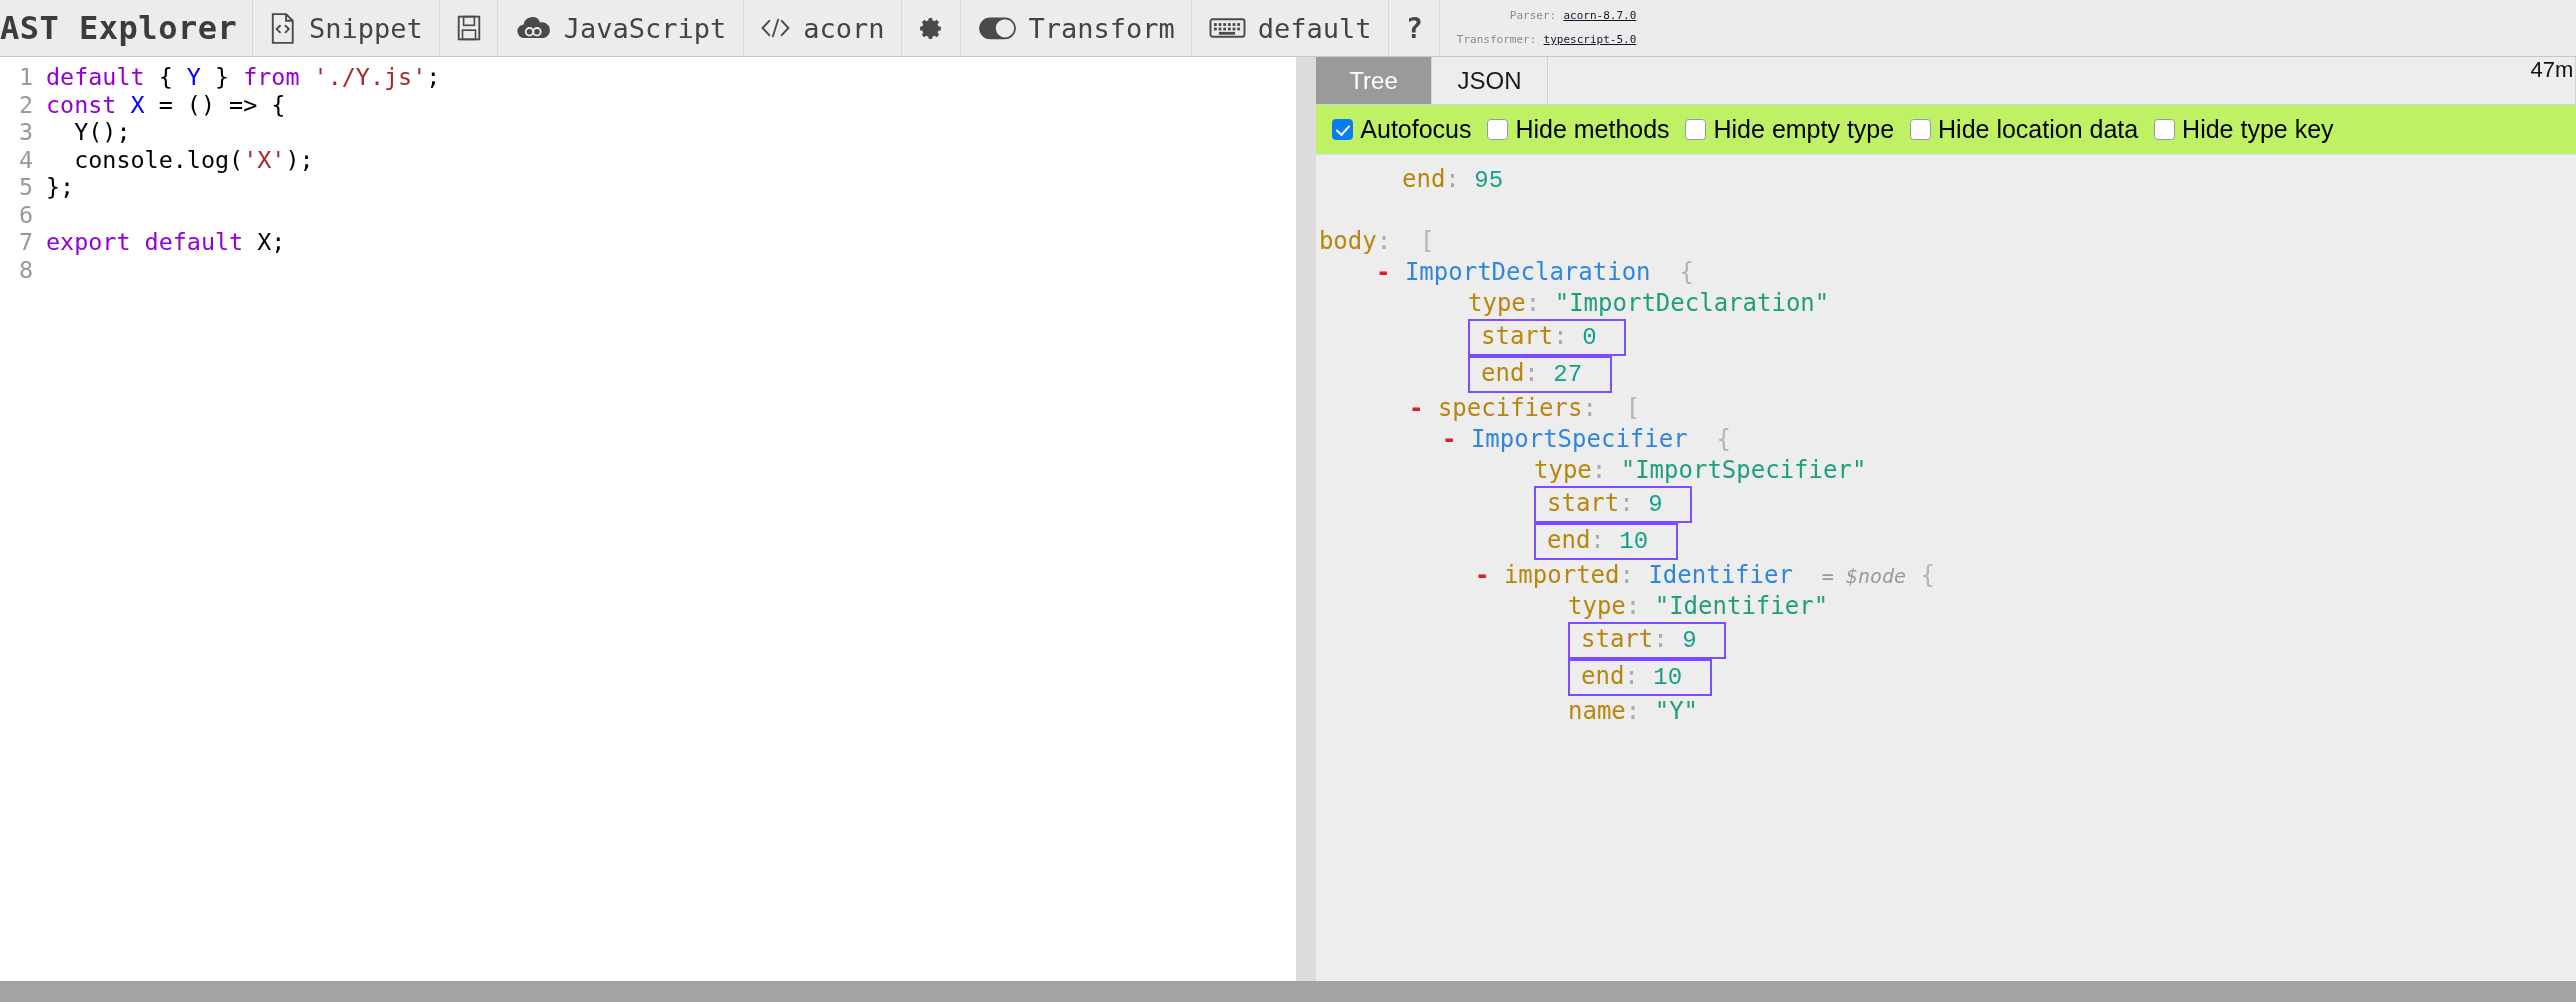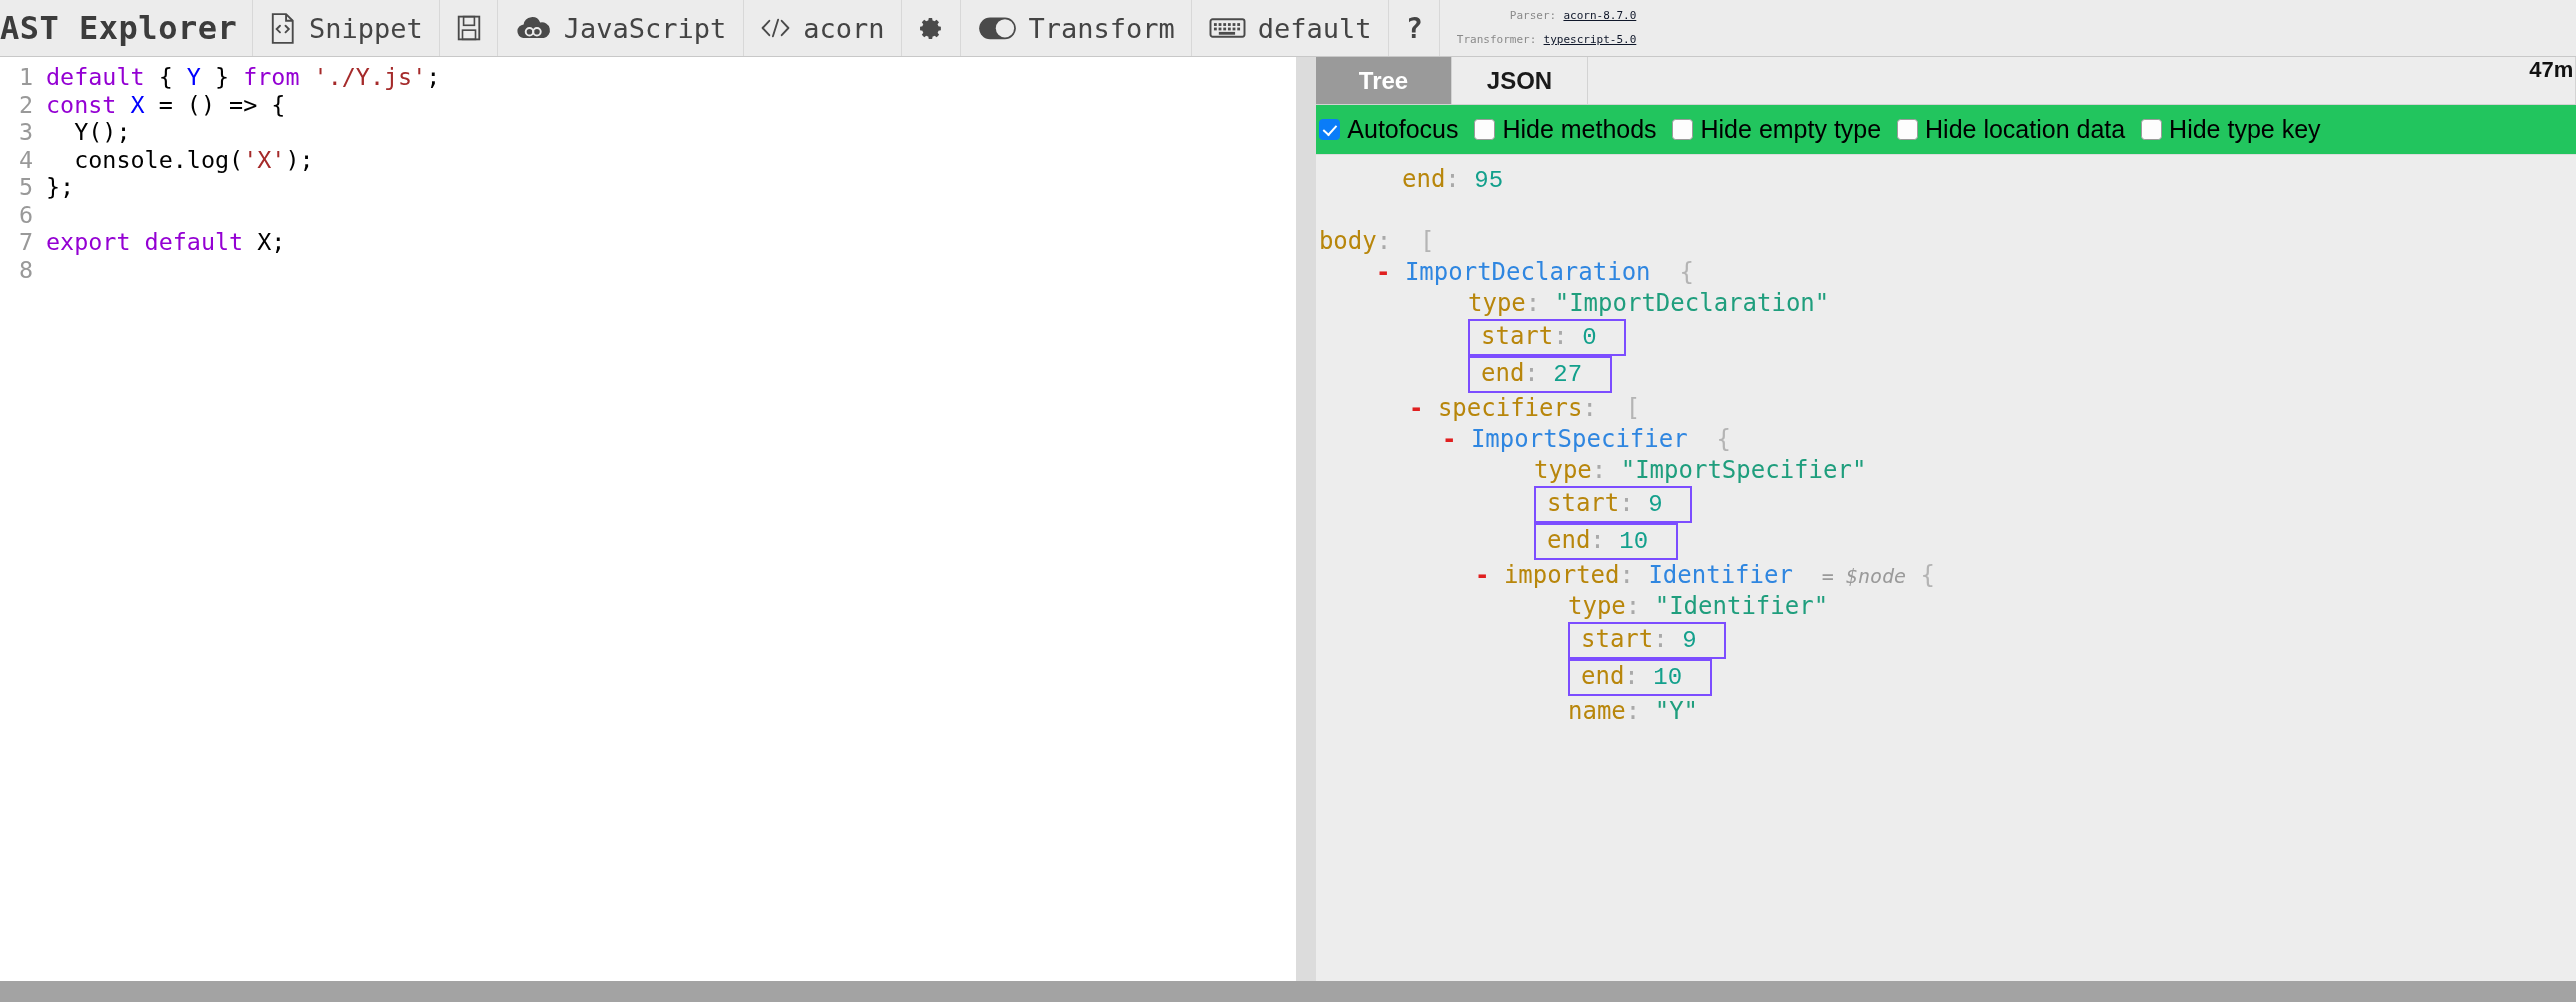--- a/index.html
+++ b/index.html
@@ -95,41 +95,40 @@
     overflow: hidden;
   }
   .tabbar {
     display: flex; align-items: stretch;
     height: 48px;
     border-bottom: 0.9px solid #d3d3d3;
     background: #ededed;
   }
   .tab {
     display: flex; align-items: center; justify-content: center;
-    width: 136px; height: 100%;
+    width: 116px; height: 100%;
     font-family: "Liberation Sans", sans-serif;
     font-size: 24px;
     color: #1a1a1a;
     border-right: 0.9px solid #d3d3d3;
-    font-weight: bold;
   }
   .tab.active { background: #9a9a9a; color: #ffffff; }
   .tab-filler { flex: 1; display: flex; align-items: flex-start; justify-content: flex-end; padding-right: 1.8px; }
   .timing {
     font-family: "Liberation Sans", sans-serif;
     font-size: 22px; color: #111;
   }
 
   .options {
     display: flex; align-items: center;
     height: 50px;
-    padding-left: 3px;
+    padding-left: 16px;
     gap: 15.6px;
     border-bottom: 0.9px solid #dcdcdc;
-    background: #22c55e;
+    background: #bef264;
     white-space: nowrap; overflow: hidden;
   }
   .opt { display: flex; align-items: center; gap: 7.3px; }
   .opt-label {
     font-family: "Liberation Sans", sans-serif;
     font-size: 25px; color: #000;
   }
   .cbox {
     width: 21px; height: 21px;
     border: 1.8px solid #9a9a9a;

